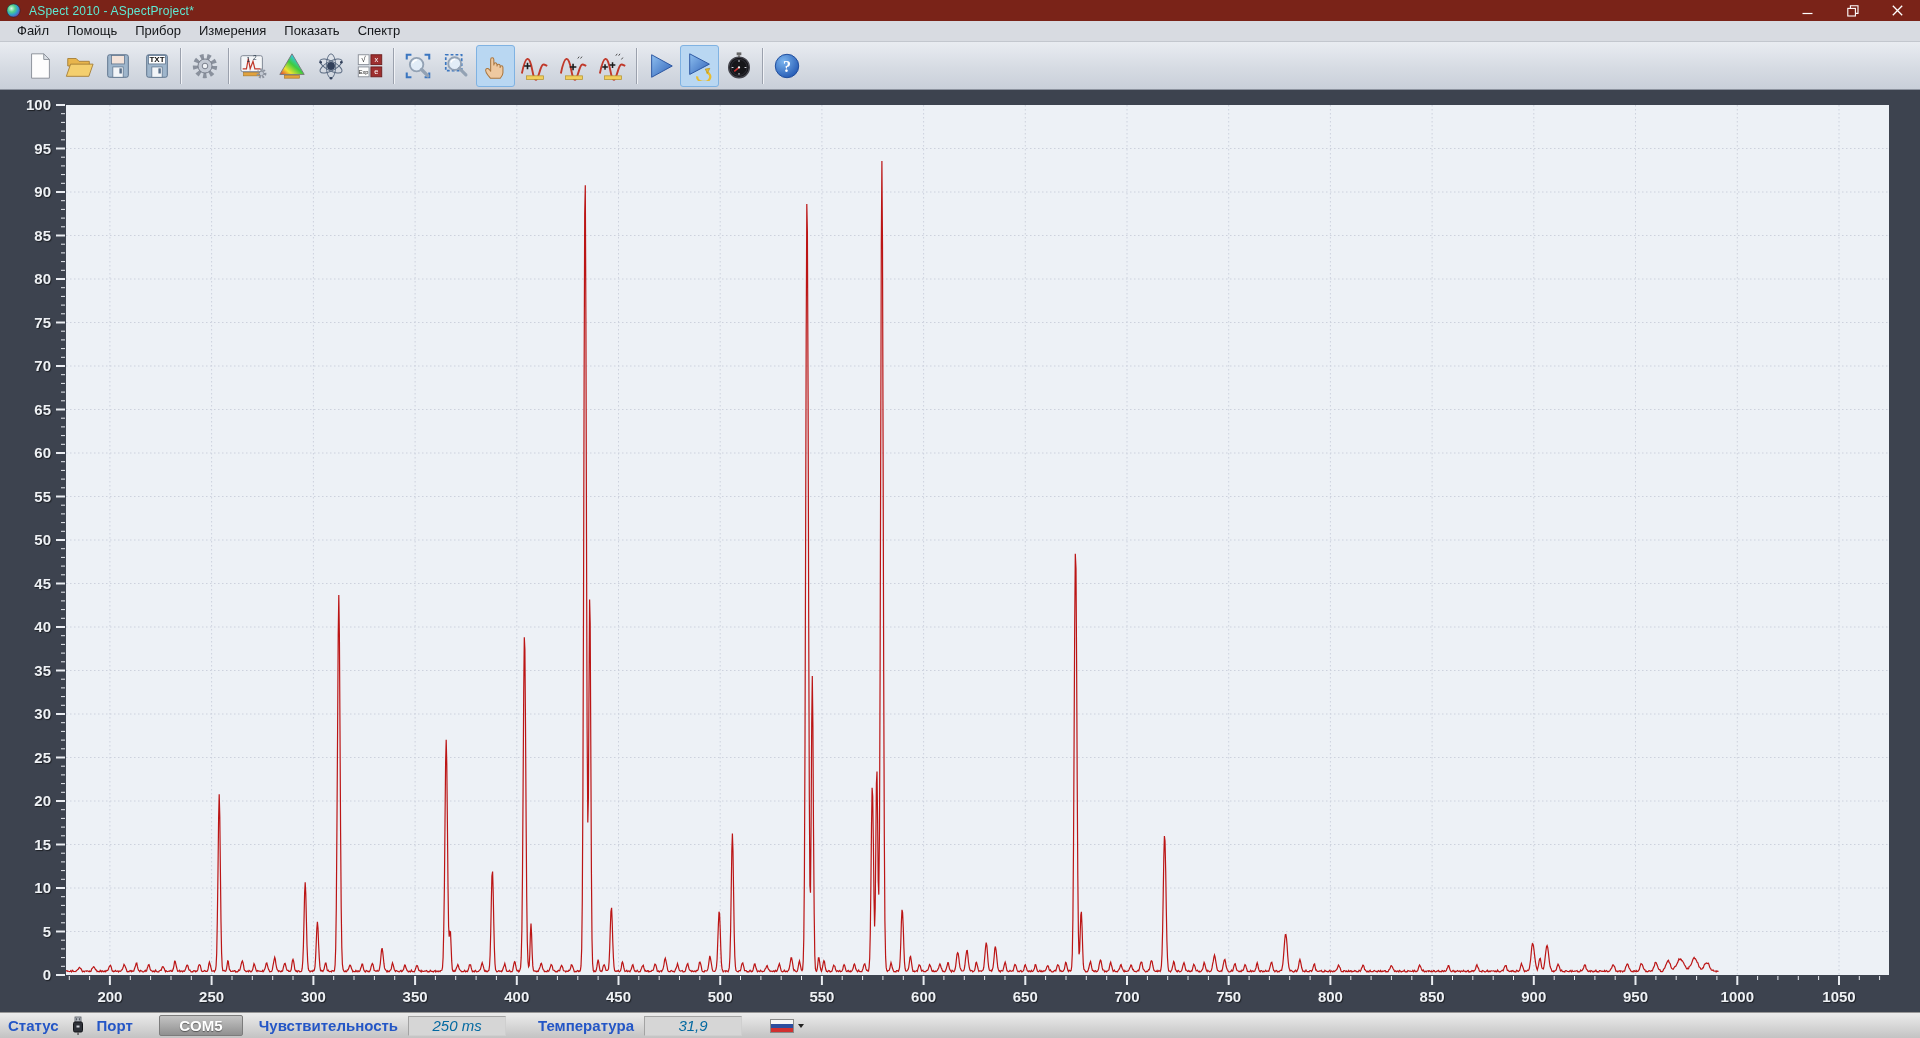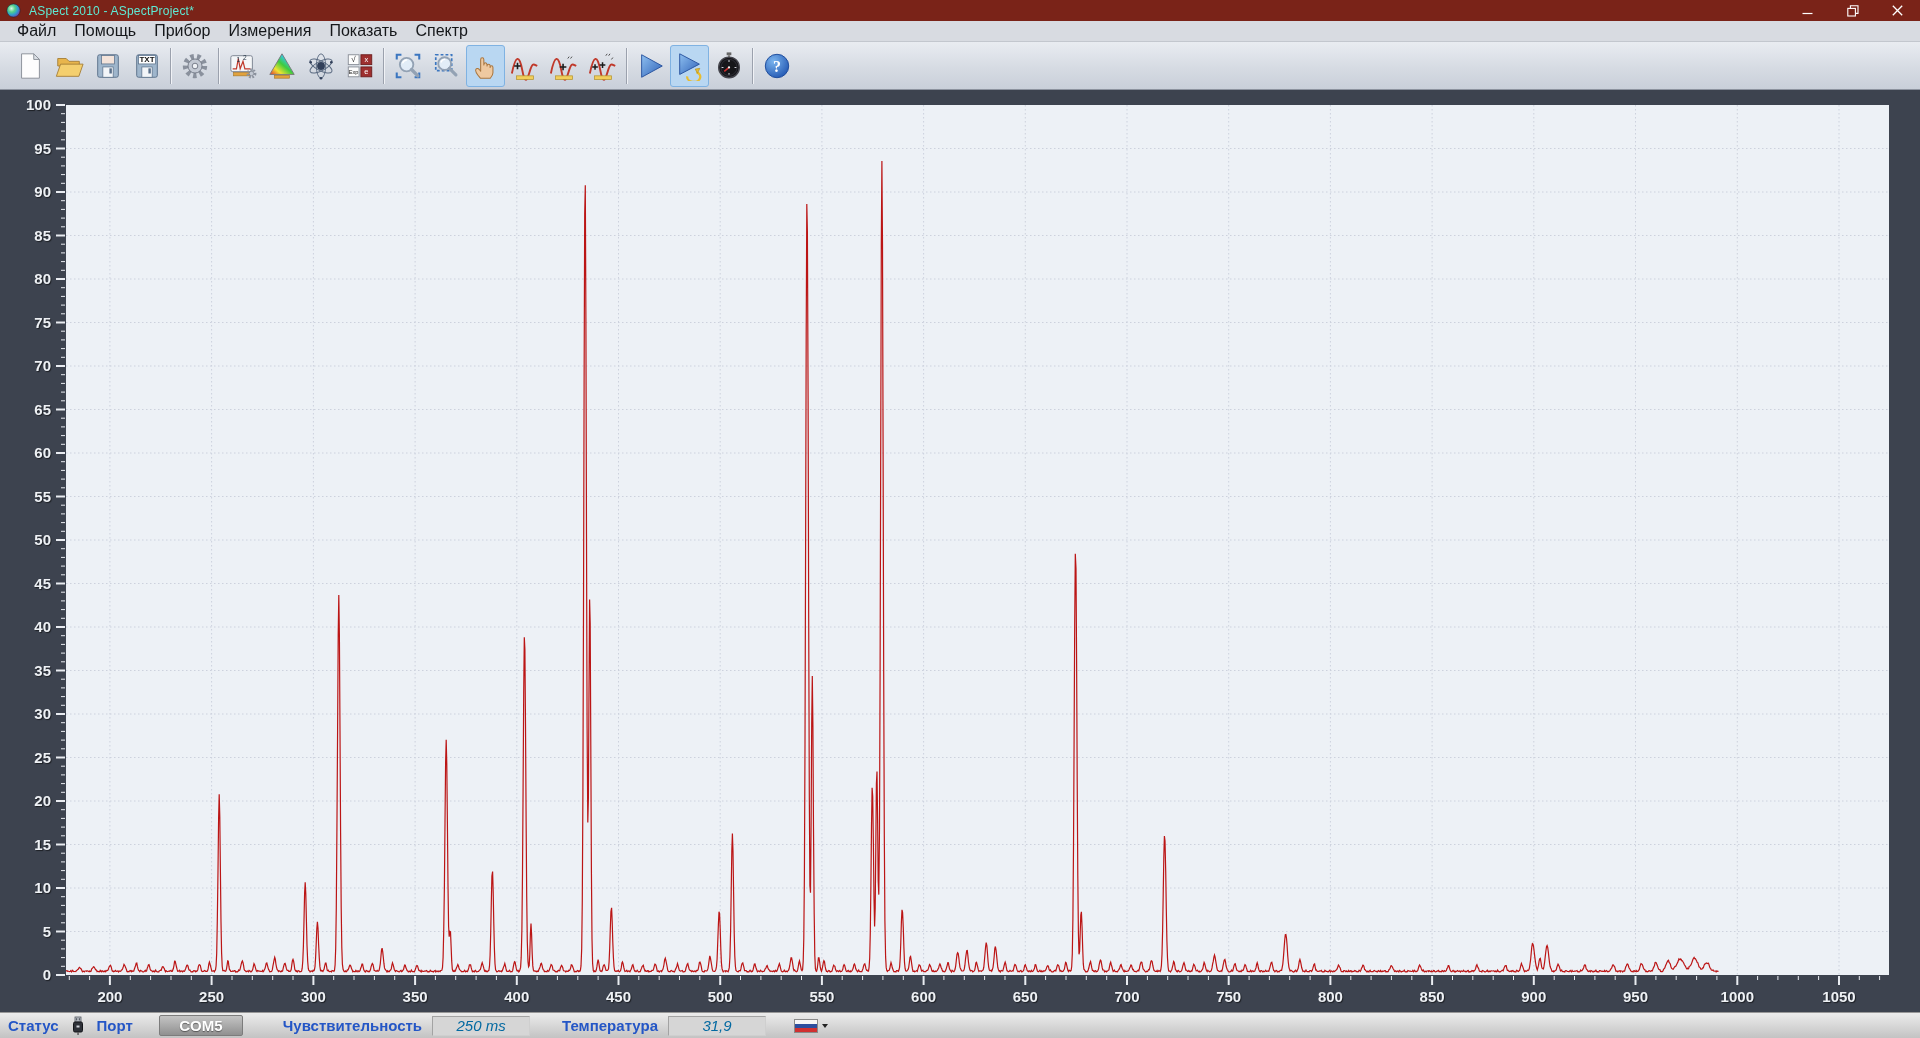--- a/index.html
+++ b/index.html
@@ -10,25 +10,25 @@
   
   .titlebar{height:21px;background:#7a2318;display:flex;align-items:center;color:#5eead4;flex:0 0 auto;}
   .app-icon{width:15px;height:15px;margin-left:6px;flex:0 0 auto;}
   .title-text{font-size:12px;margin-left:8px;letter-spacing:.2px;}
   .win-controls{margin-left:auto;display:flex;height:100%;}
   .win-btn{width:45px;height:100%;display:flex;align-items:center;justify-content:center;cursor:default;}
 
   
   .menubar{height:21px;background:#d8dbe1;display:flex;align-items:center;padding-left:8px;
            border-bottom:1px solid #c3c7ce;flex:0 0 auto;box-sizing:border-box;}
-  .menu-item{font-size:16px;color:#15171a;padding:0 9px;line-height:20px;text-align:center;}
+  .menu-item{font-size:13px;color:#15171a;padding:0 9px;line-height:20px;text-align:center;}
 
   
   .toolbar{height:48px;background:linear-gradient(180deg,#e9ecf1 0%,#d6dbe3 55%,#c9cfd9 100%);
-           display:flex;align-items:center;padding-left:10px;flex:0 0 auto;box-sizing:border-box;
+           display:flex;align-items:center;padding-left:20px;flex:0 0 auto;box-sizing:border-box;
            border-bottom:1px solid #8d939f;}
   .tbtn{width:39px;height:42px;display:flex;align-items:center;justify-content:center;
         border:1px solid transparent;border-radius:3px;box-sizing:border-box;}
   .tbtn.active{background:#b9d7f2;border-color:#7fb2e2;}
   .tbtn svg{display:block;}
   .tsep{width:1px;height:36px;background:#9ba1ad;margin:0 4px;box-shadow:1px 0 0 #f0f2f6;flex:0 0 auto;}
 
   
   .chart-region{height:922px;position:relative;background:#3d434f;flex:0 0 auto;}
   .chart-region svg{position:absolute;left:0;top:0;}
@@ -616,21 +616,21 @@
         <rect x="4" y="1" width="6" height="5" fill="#b9bec6" stroke="#565b63" stroke-width="0.8"></rect>
         <rect x="5" y="2.2" width="1.2" height="2.2" fill="#565b63"></rect>
         <rect x="7.8" y="2.2" width="1.2" height="2.2" fill="#565b63"></rect>
         <rect x="2.5" y="6" width="9" height="10" rx="1.5" fill="#2e3138" stroke="#14161a"></rect>
         <rect x="5.5" y="9.5" width="3" height="2" fill="#cfd3da"></rect>
         <rect x="6.3" y="16" width="1.5" height="3" fill="#5a5a5a"></rect>
       </svg>
     </span>
     <span class="sb-label" style="margin-left:12px">Порт</span>
     <span class="com-btn" style="margin-left:26px">COM5</span>
-    <span class="sb-label" style="margin-left:40px">Чувствительность</span>
+    <span class="sb-label" style="margin-left:16px">Чувствительность</span>
     <span class="sb-field" style="margin-left:10px">250 ms</span>
     <span class="sb-label" style="margin-left:32px">Температура</span>
     <span class="sb-field" style="margin-left:10px">31,9</span>
     <span style="margin-left:28px;display:flex;align-items:center">
       <span class="flag"></span>
       <span class="flag-caret"></span>
     </span>
   </div>
 
 </div>

